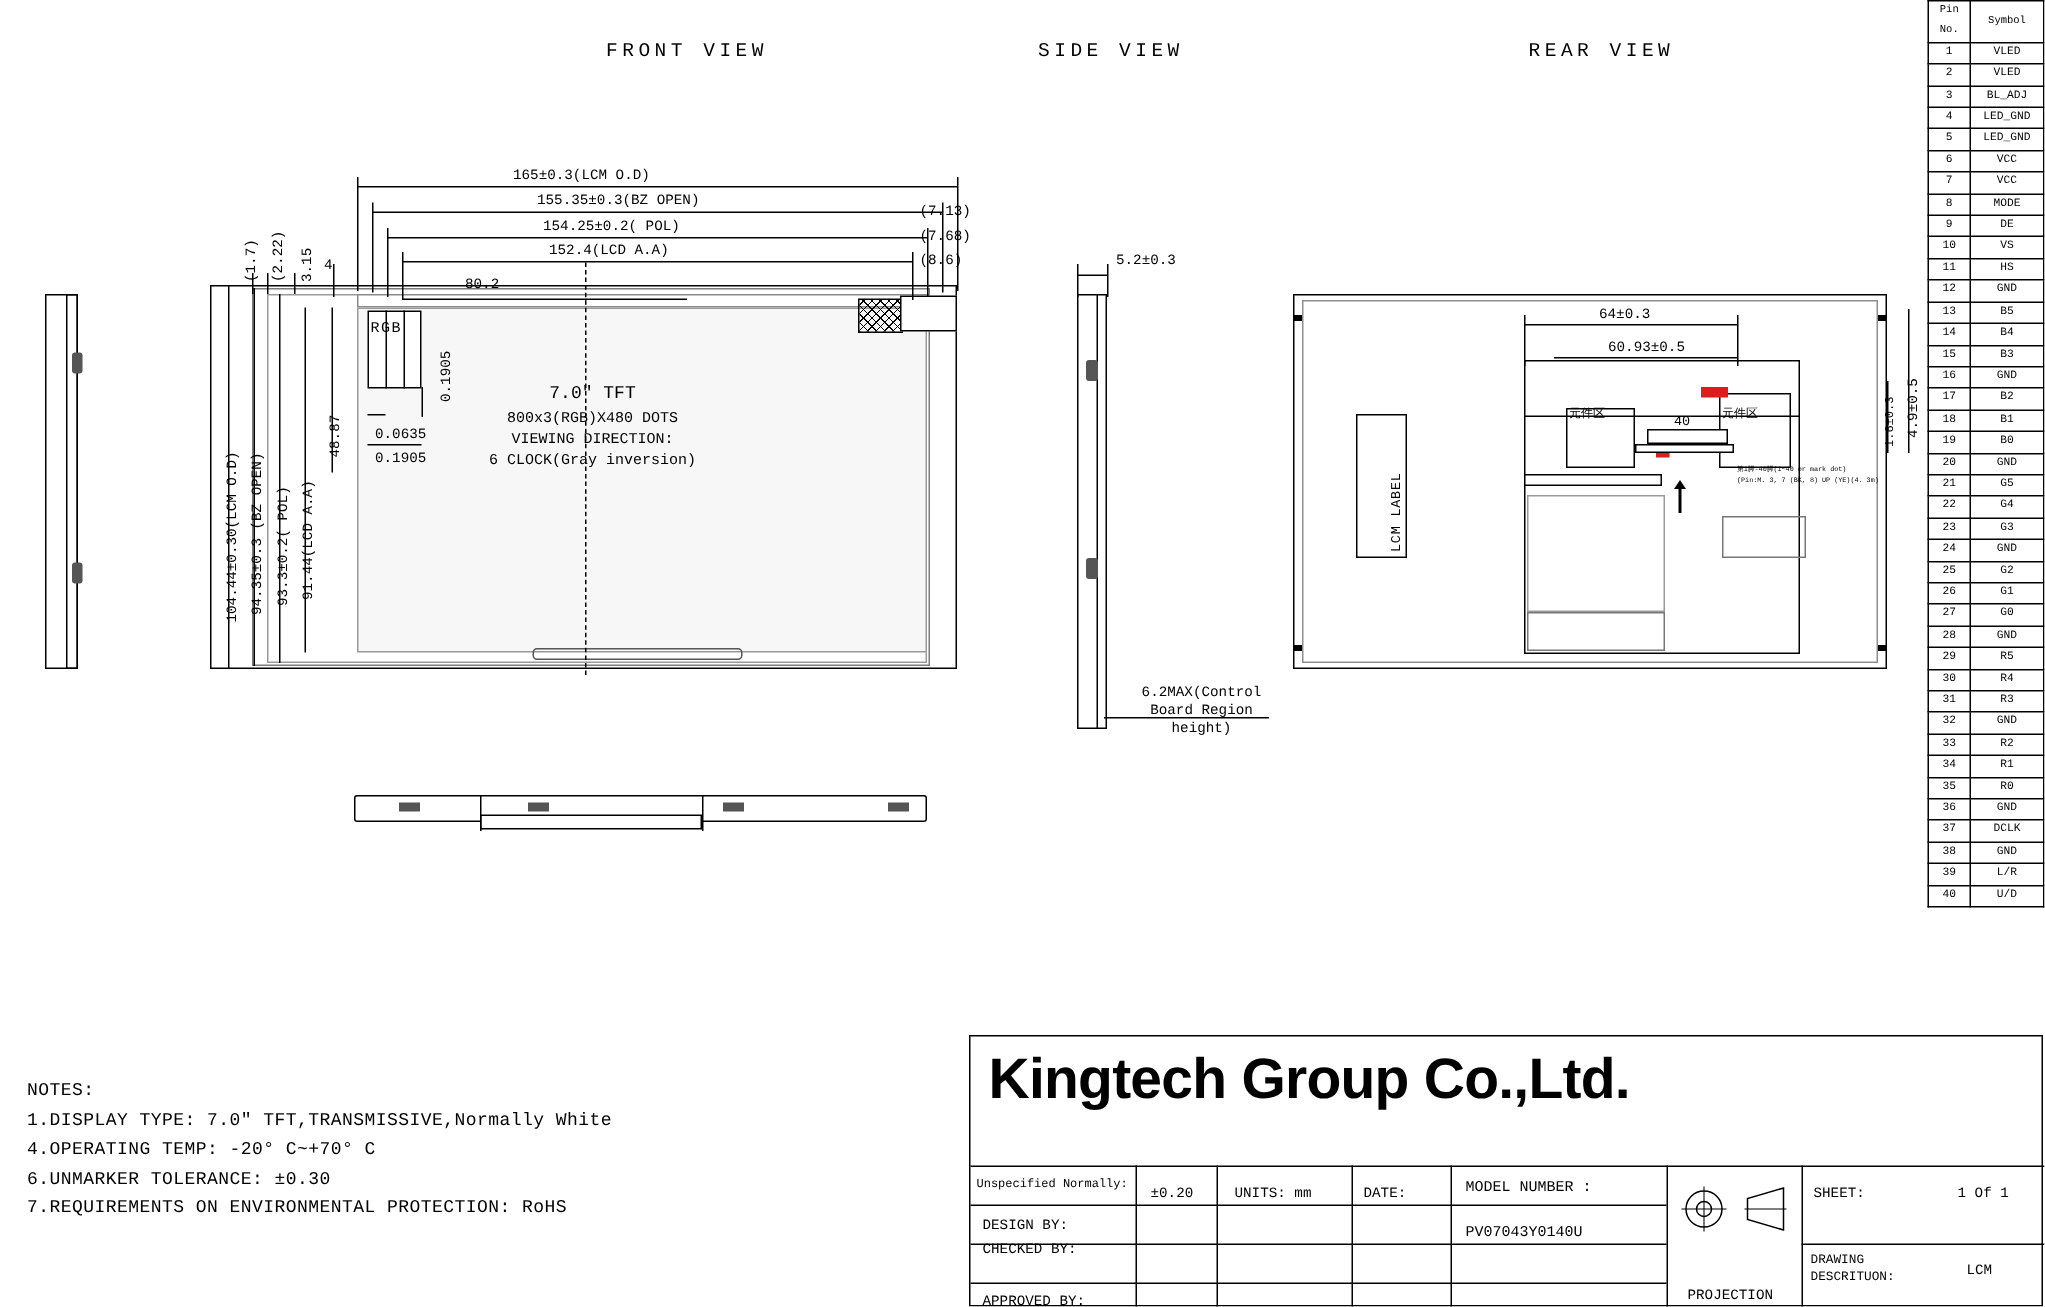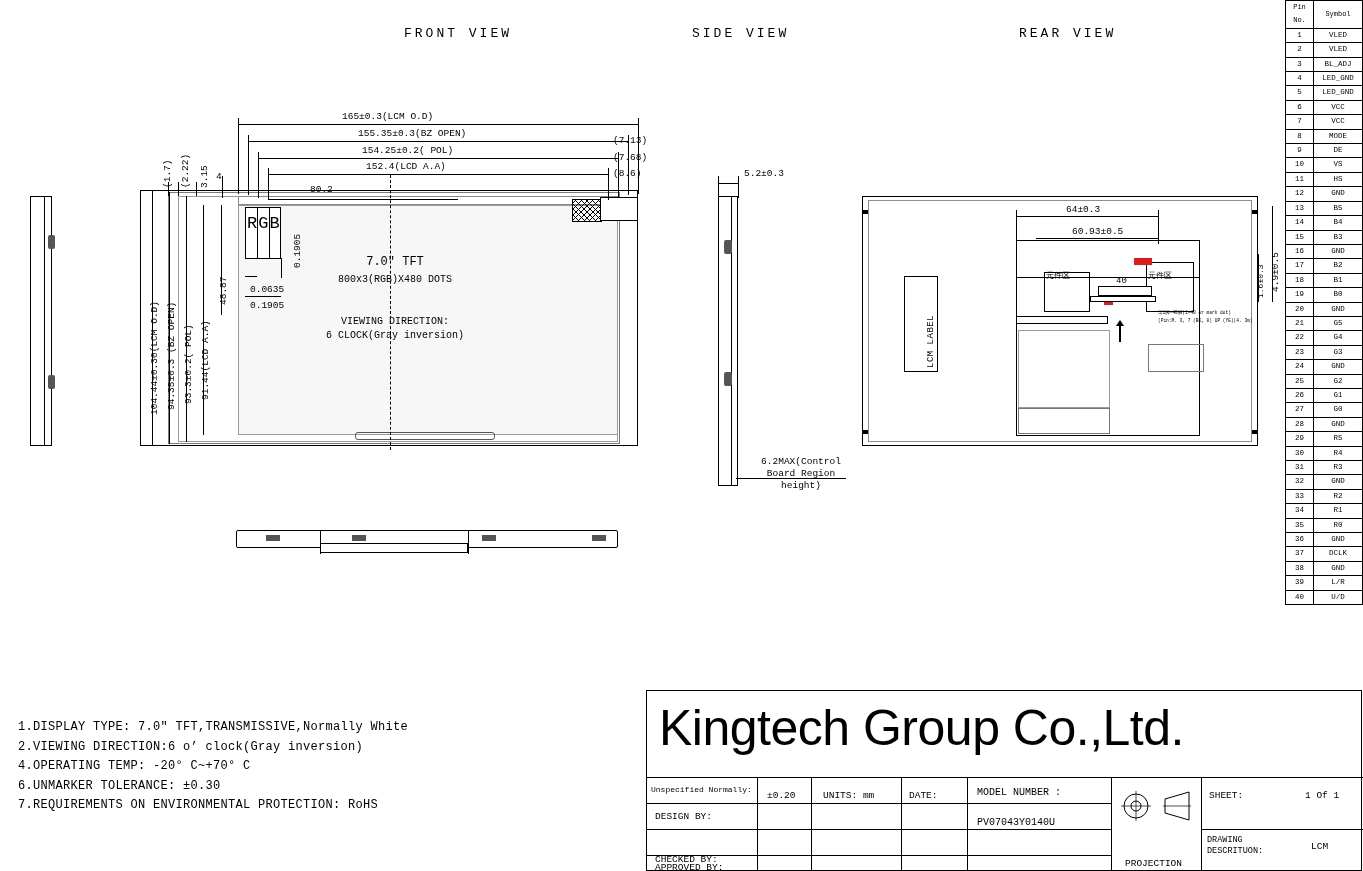--- a/index.html
+++ b/index.html
@@ -29,21 +29,21 @@
     padding:0; font-weight:normal; font-size:7.5px;
   }
   #pin-table th { font-size:7px; }
   #pin-table td.num { width:28px; }
 
   
   #notes { position:absolute; left:18px; top:718px; font-size:12px; line-height:19.5px; letter-spacing:0.3px; }
 
   
   #title-block { position:absolute; left:646px; top:690px; width:716px; height:181px; border:1px solid #000; }
-  #brand { position:absolute; left:12px; top:8px; font-family:"Liberation Sans", sans-serif; font-size:50px; font-weight:normal; letter-spacing:-0.5px; }
+  #brand { position:absolute; left:12px; top:8px; font-family:"Liberation Sans", sans-serif; font-size:38px; font-weight:bold; letter-spacing:-0.5px; }
   .tbl-line { position:absolute; background:#000; }
   .tcell { position:absolute; font-size:9.5px; white-space:nowrap; }
   .tcell.b { font-size:10px; }
 
   
   .lcd-outer { position:absolute; border:1px solid #000; }
   .lcd-aa { position:absolute; border:1px solid #9a9a9a; background:#f7f7f7; }
   .hatch {
     position:absolute;
     background:
@@ -89,26 +89,26 @@
 
   <div class="abs" style="left:600px; top:197px; width:38px; height:24px; border:1px solid #000; background:#fff;"></div>
 
   <div class="abs" style="left:355px; top:432px; width:140px; height:8px; border:1px solid #555; border-radius:3px;"></div>
 
   <div class="dash-v" style="left:390px; top:175px; height:275px;"></div>
 
   <div class="abs" style="left:245px; top:207px; width:36px; height:52px; border:1px solid #000; background:#fff;"></div>
   <div class="thin-v" style="left:257px; top:207px; height:52px;"></div>
   <div class="thin-v" style="left:269px; top:207px; height:52px;"></div>
-  <div class="abs lbl" style="left:247px; top:214px; font-size:17px; letter-spacing:1px;">RGB</div>
+  <div class="abs lbl" style="left:247px; top:214px; font-size:10px; letter-spacing:1px;">RGB</div>
 
   <div class="center-txt" style="left:300px; top:255px; width:190px;">
     <div style="font-size:12px; margin-bottom:4px;">7.0" TFT</div>
     <div style="font-size:10px;">800x3(RGB)X480 DOTS</div>
-    <div style="font-size:10px;margin-top:28px;">VIEWING DIRECTION:</div>
+    <div style="font-size:10px;">VIEWING DIRECTION:</div>
     <div style="font-size:10px;">6  CLOCK(Gray inversion)</div>
   </div>
 </div>
 
 <div>
   <div class="thin-h" style="left:238px; top:124px; width:400px;"></div>
   <div class="abs dim" style="left:342px; top:111px;">165±0.3(LCM O.D)</div>
   <div class="thin-h" style="left:248px; top:141px; width:380px;"></div>
   <div class="abs dim" style="left:358px; top:128px;">155.35±0.3(BZ OPEN)</div>
   <div class="thin-h" style="left:258px; top:158px; width:360px;"></div>
@@ -406,22 +406,22 @@
         </tr>
         <tr>
           <td class="num">40</td>
           <td>U/D</td>
         </tr>
       </tbody>
   </table>
 </div>
 
 <div id="notes">
+  <div>NOTES:</div>
   <div>1.DISPLAY TYPE:  7.0″ TFT,TRANSMISSIVE,Normally White</div>
-  <div>2.VIEWING DIRECTION:6 o’ clock(Gray inversion)</div>
   <div>4.OPERATING TEMP: -20° C~+70° C</div>
   <div>6.UNMARKER TOLERANCE: ±0.30</div>
   <div>7.REQUIREMENTS ON ENVIRONMENTAL PROTECTION: RoHS</div>
 </div>
 
 <div id="title-block">
   <div id="brand">Kingtech Group Co.,Ltd.</div>
 
   <div class="tbl-line" style="left:0; top:86px; width:716px; height:1px;"></div>
 
@@ -438,21 +438,21 @@
   <div class="tbl-line" style="left:554px; top:86px; width:1px; height:95px;"></div>
 
   <div class="tcell" style="left:4px; top:94px; font-size:8px; line-height:10px; white-space:normal; width:104px;">Unspecified Normally:</div>
   <div class="tcell" style="left:120px; top:99px;">±0.20</div>
   <div class="tcell" style="left:176px; top:99px;">UNITS: mm</div>
   <div class="tcell" style="left:262px; top:99px;">DATE:</div>
   <div class="tcell b" style="left:330px; top:96px;">MODEL NUMBER :</div>
   <div class="tcell b" style="left:330px; top:126px;">PV07043Y0140U</div>
 
   <div class="tcell" style="left:8px; top:120px;">DESIGN  BY:</div>
-  <div class="tcell" style="left:8px; top:163px;">CHECKED  BY:</div>
+  <div class="tcell" style="left:8px; top:136px;">CHECKED  BY:</div>
   <div class="tcell" style="left:8px; top:171px;">APPROVED BY:</div>
 
   <div class="abs" style="left:472px; top:96px; width:74px; height:38px;">
     <svg width="74" height="38" viewBox="0 0 74 38">
       <circle cx="17" cy="19" r="12" fill="none" stroke="#000" stroke-width="1"></circle>
       <circle cx="17" cy="19" r="5" fill="none" stroke="#000" stroke-width="1"></circle>
       <line x1="2" y1="19" x2="32" y2="19" stroke="#000" stroke-width="0.7"></line>
       <line x1="17" y1="4" x2="17" y2="34" stroke="#000" stroke-width="0.7"></line>
       <polygon points="46,12 46,26 70,33 70,5" fill="none" stroke="#000" stroke-width="1"></polygon>
       <line x1="44" y1="19" x2="72" y2="19" stroke="#000" stroke-width="0.7"></line>

